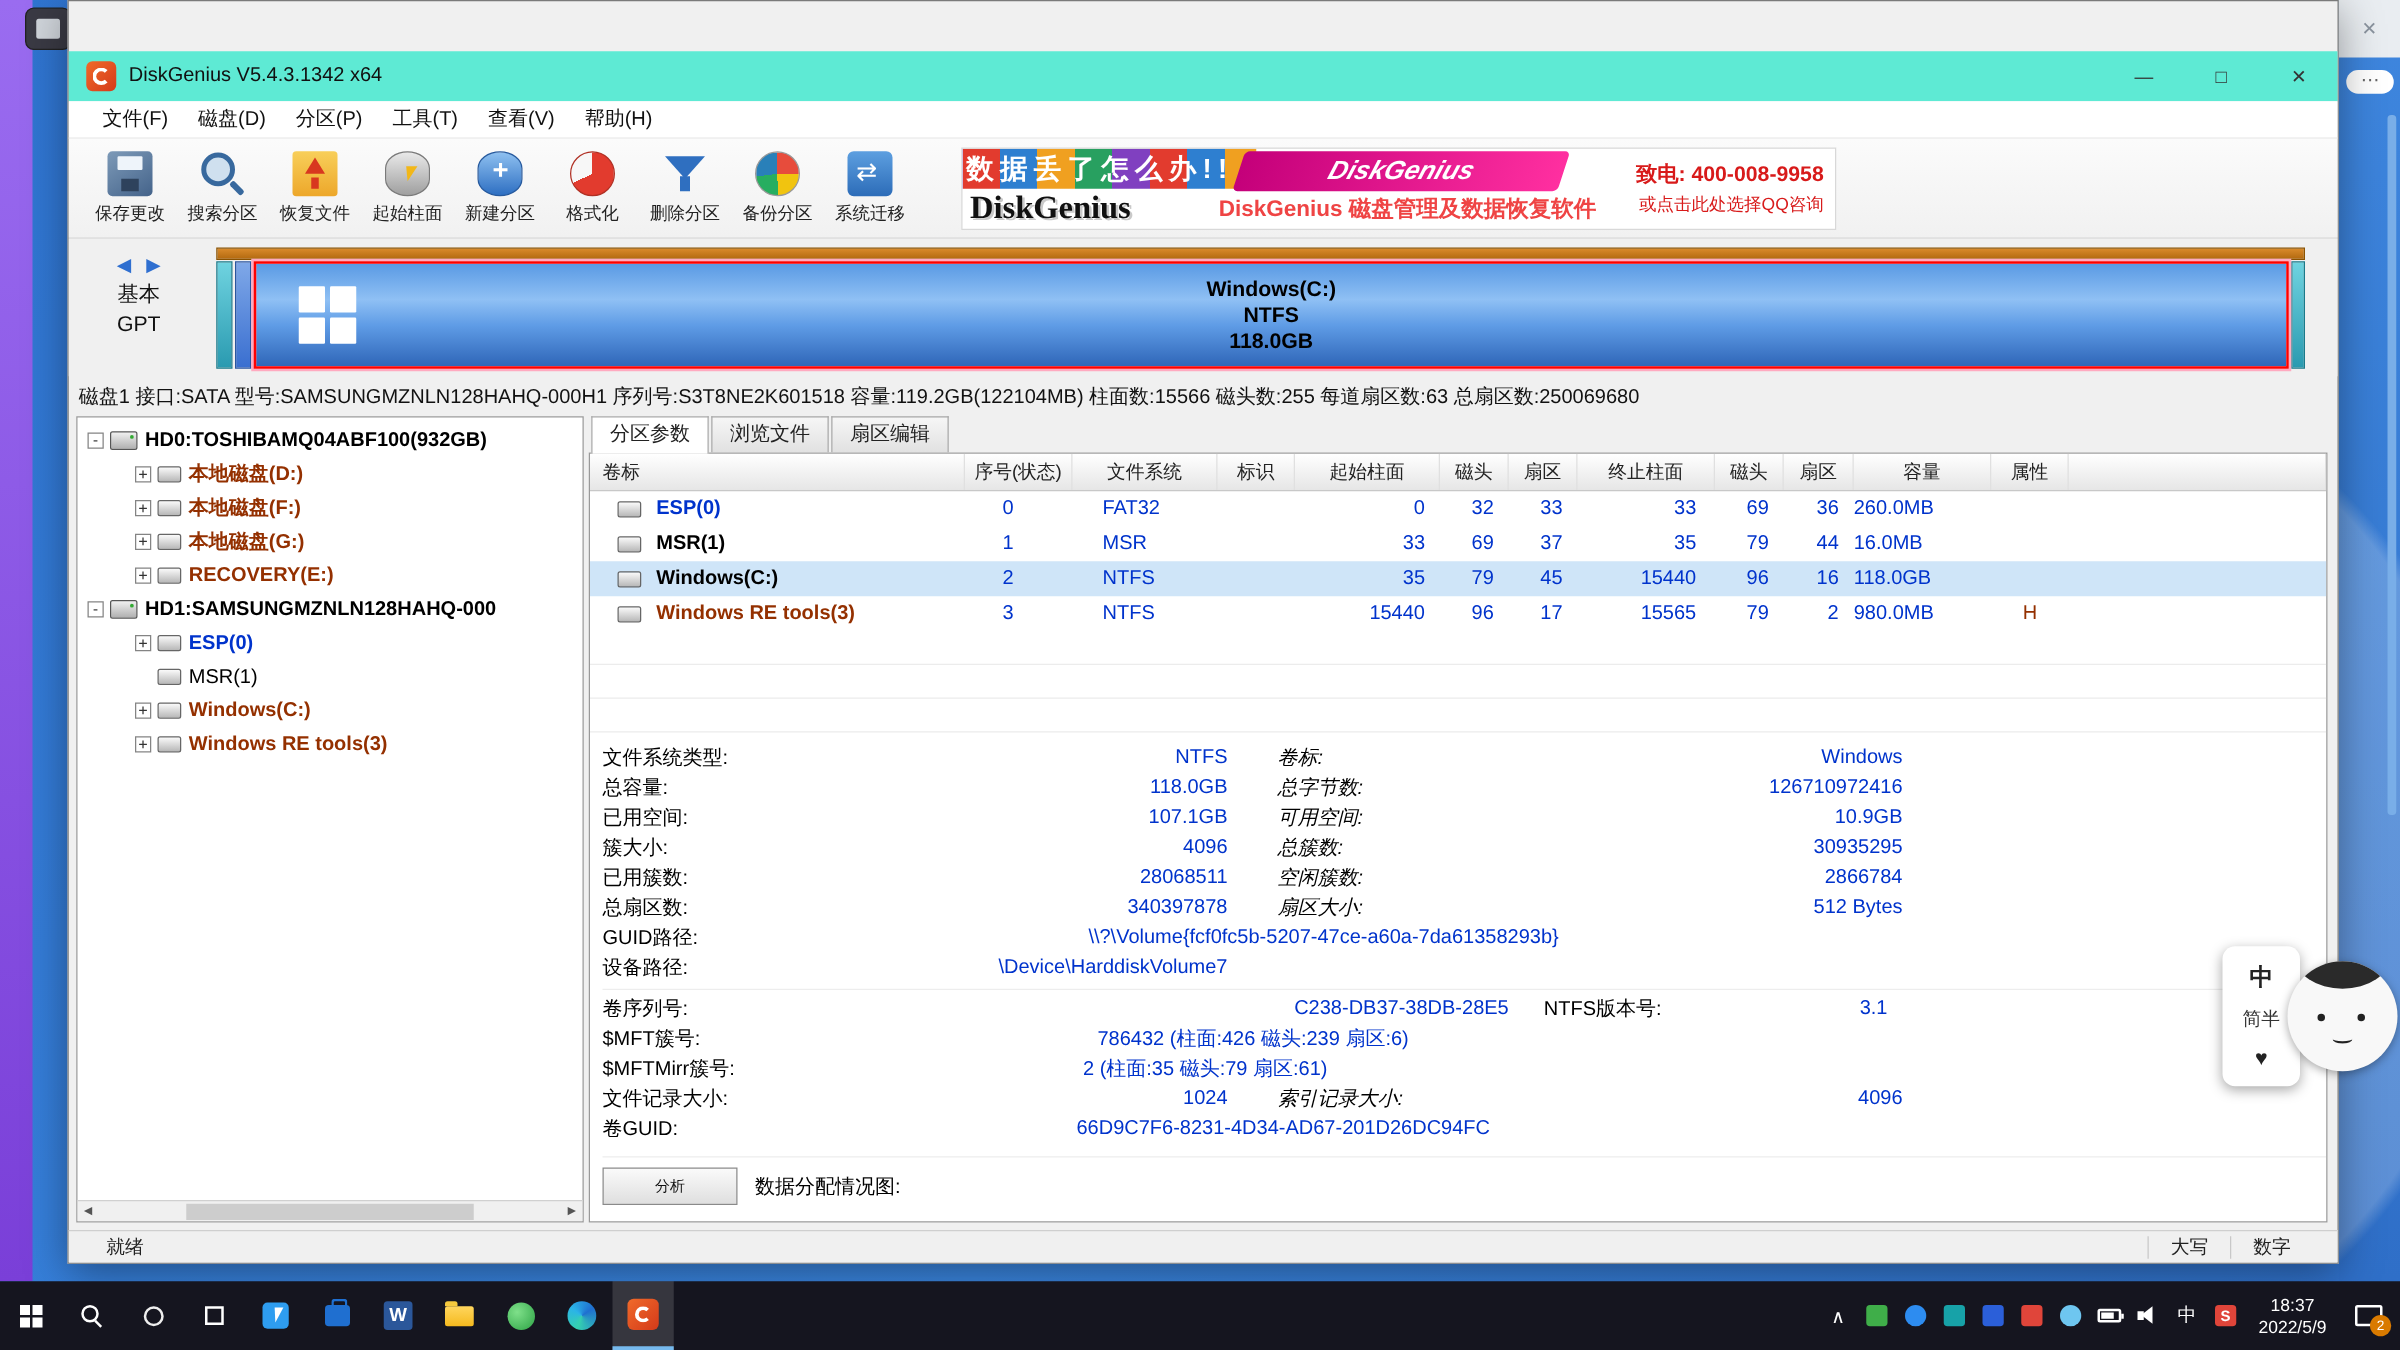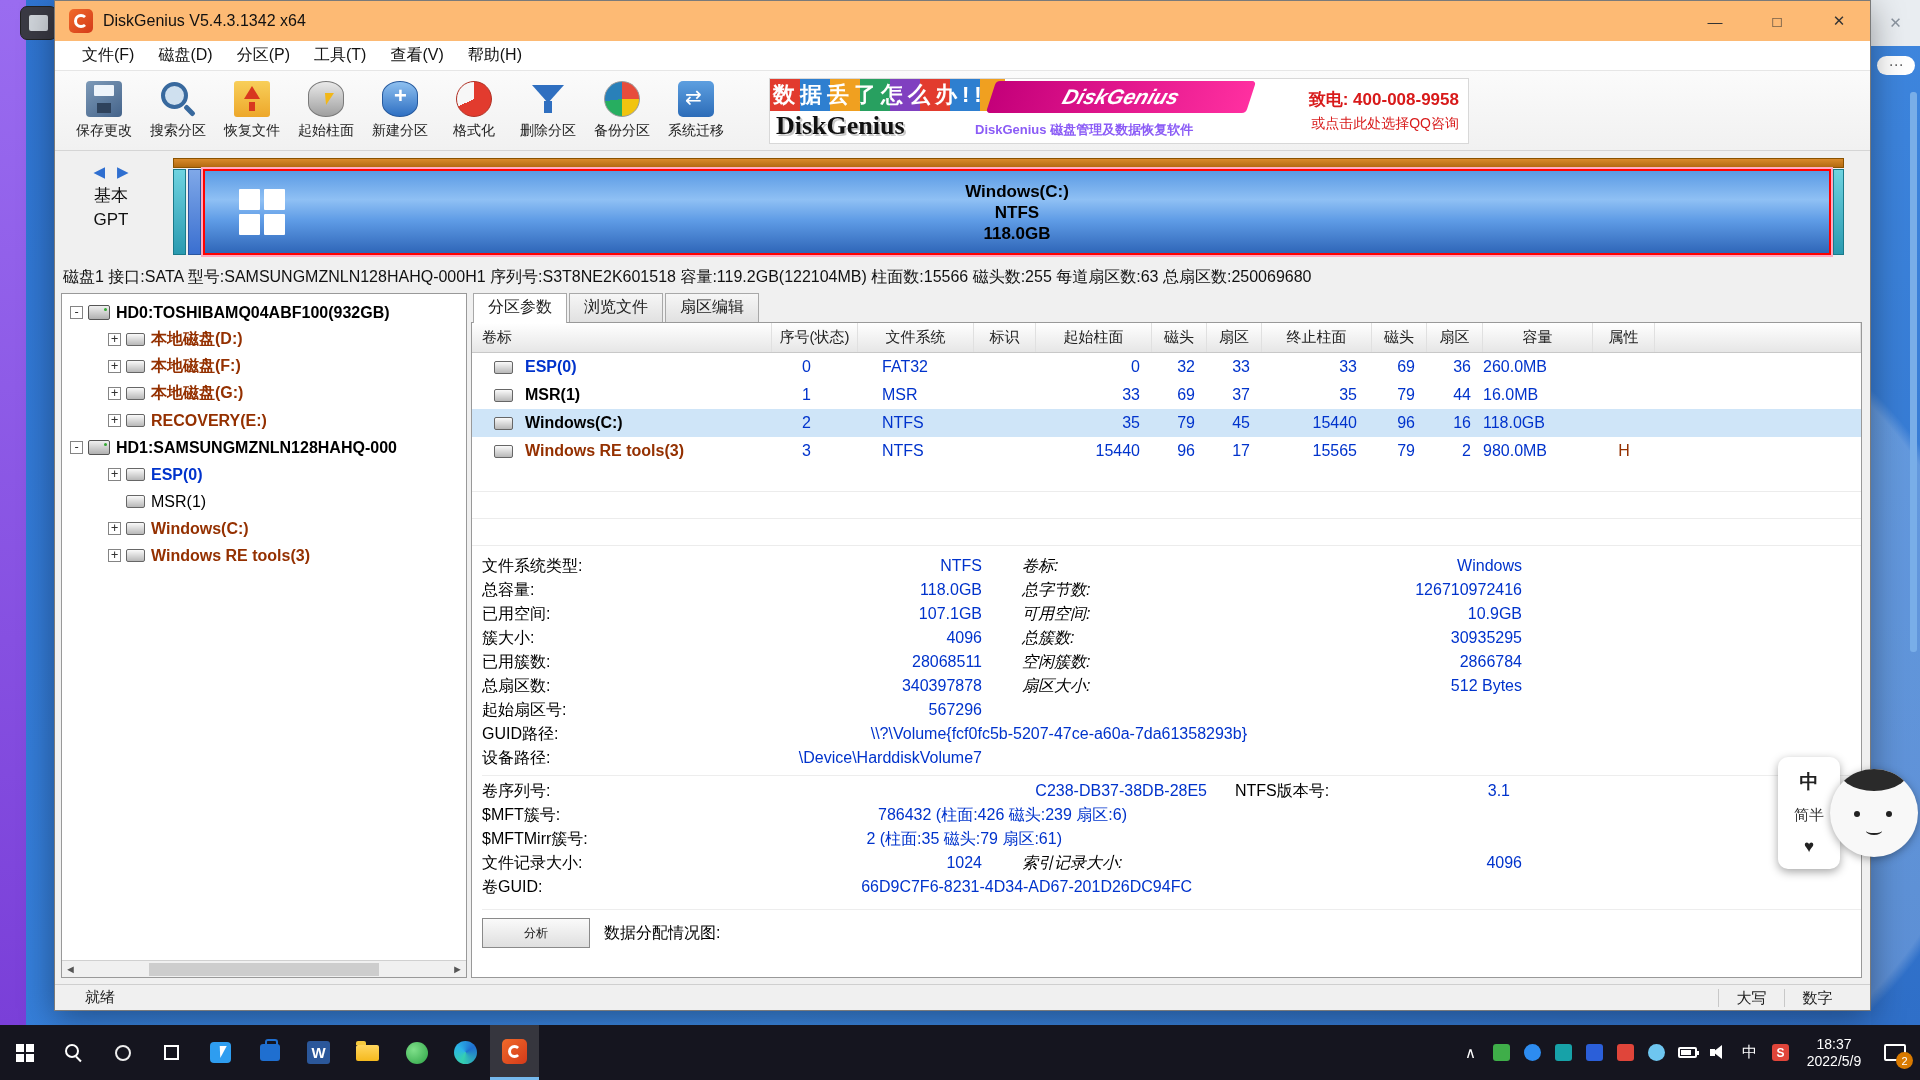--- a/index.html
+++ b/index.html
@@ -21,21 +21,21 @@
   .purple-strip { position:absolute; left:0; top:0; width:26px; height:1025px;
     background:linear-gradient(180deg,#9a6cf0,#7a3fd8); }
   .desk-icon { position:absolute; left:20px; top:6px; width:37px; height:34px; background:#3a3a44;
     border:1px solid #222; border-radius:7px; }
   .desk-icon::after { content:""; position:absolute; inset:8px; background:#cfd4da; border-radius:2px; }
 
   
   .win { position:absolute; left:54px; top:0; width:1817px; height:1011px; background:#f0f0f0;
     border:1px solid #7a7a7a; box-shadow:0 8px 32px rgba(0,0,0,.38); display:flex; flex-direction:column; z-index:10; }
 
-  .tbar { height:40px; background:#fdba74; display:flex; align-items:center; flex:none; }
+  .tbar { height:40px; background:#5eead4; display:flex; align-items:center; flex:none;margin-top:40px; }
   .app-ico { width:24px; height:24px; margin-left:14px; border-radius:5px;
     background:linear-gradient(135deg,#f06a2a,#d43a1a); position:relative; flex:none; }
   .app-ico::after { content:""; position:absolute; inset:5px; border:3px solid #fff; border-radius:50%; border-right-color:transparent; }
   .ttext { margin-left:10px; font-size:16px; color:#111; }
   .wctl { margin-left:auto; display:flex; height:100%; }
   .wbtn { width:62px; height:100%; display:flex; align-items:center; justify-content:center; font-size:15px; color:#333; }
 
   .mbar { height:30px; background:#fff; border-bottom:1px solid #e6e6e6; display:flex; align-items:center;
     padding-left:16px; gap:2px; font-size:16px; color:#111; flex:none; }
   .mitem { padding:3px 11px; }
@@ -72,21 +72,21 @@
   .ad-left { width:235px; display:flex; flex-direction:column; }
   .ad-tiles { height:33px; font-size:22px; font-weight:bold; color:#fff; letter-spacing:5px; padding-left:3px;
     display:flex; align-items:center; white-space:nowrap; overflow:hidden;
     background:repeating-linear-gradient(90deg,#e23b2e 0 30px,#2e7fd0 30px 60px,#f0a020 60px 90px,#28a060 90px 120px,#8040c0 120px 150px); }
   .ad-logo { height:33px; font-size:26px; font-weight:bold; color:#111; padding-left:6px;
     font-family:"Liberation Serif","DejaVu Serif",serif; text-shadow:2px 2px 0 #c9c9c9; }
   .ad-mid { width:252px; position:relative; }
   .swoosh { position:absolute; top:2px; left:-14px; width:260px; height:32px;
     background:linear-gradient(90deg,#c4007a,#ff2fa0); transform:skewX(-18deg); border-radius:4px;
     display:flex; align-items:center; justify-content:center; color:#fff; font-weight:bold; font-size:21px; font-style:italic; }
-  .ad-mid-bottom { position:absolute; bottom:4px; left:-30px; width:320px; font-size:13px; font-weight:bold; color:#8b5cf6; white-space:nowrap; }
+  .ad-mid-bottom { position:absolute; bottom:4px; left:-30px; width:320px; font-size:18px; font-weight:bold; color:#ef4444; white-space:nowrap; }
   .ad-right { width:210px; display:flex; flex-direction:column; justify-content:center; align-items:flex-end; padding-right:8px; gap:4px; }
   .ad-phone { color:#d81a1a; font-weight:bold; font-size:17px; }
   .ad-qq { color:#d81a1a; font-size:14px; }
 
   
   .diskbar { height:110px; display:flex; background:#f0f0f0; flex:none; }
   .dnav { width:112px; display:flex; flex-direction:column; align-items:center; padding-top:12px; flex:none; }
   .arrows { font-size:15px; color:#2f6fd0; display:flex; gap:12px; }
   .dtype { font-size:17px; color:#111; margin-top:3px; }
   .barwrap { flex:1; margin:7px 26px 0 6px; }
@@ -542,24 +542,20 @@
               <span class="dl dl2">空闲簇数:</span>
               <span class="dv w2">2866784</span>
             </div>
           <div class="drow">
               <span class="dl">总扇区数:</span>
               <span class="dv w1">340397878</span>
               <span class="dl dl2">扇区大小:</span>
               <span class="dv w2">512 Bytes</span>
             </div>
           <div class="drow">
-              <span class="dl">起始扇区号:</span>
-              <span class="dv w1">567296</span>
-            </div>
-          <div class="drow">
               <span class="dl">GUID路径:</span>
               <span class="dv wguid">\\?\Volume{fcf0fc5b-5207-47ce-a60a-7da61358293b}</span>
             </div>
           <div class="drow">
               <span class="dl">设备路径:</span>
               <span class="dv w1">\Device\HarddiskVolume7</span>
             </div>
 
           <div class="block2">
             <div class="drow">

